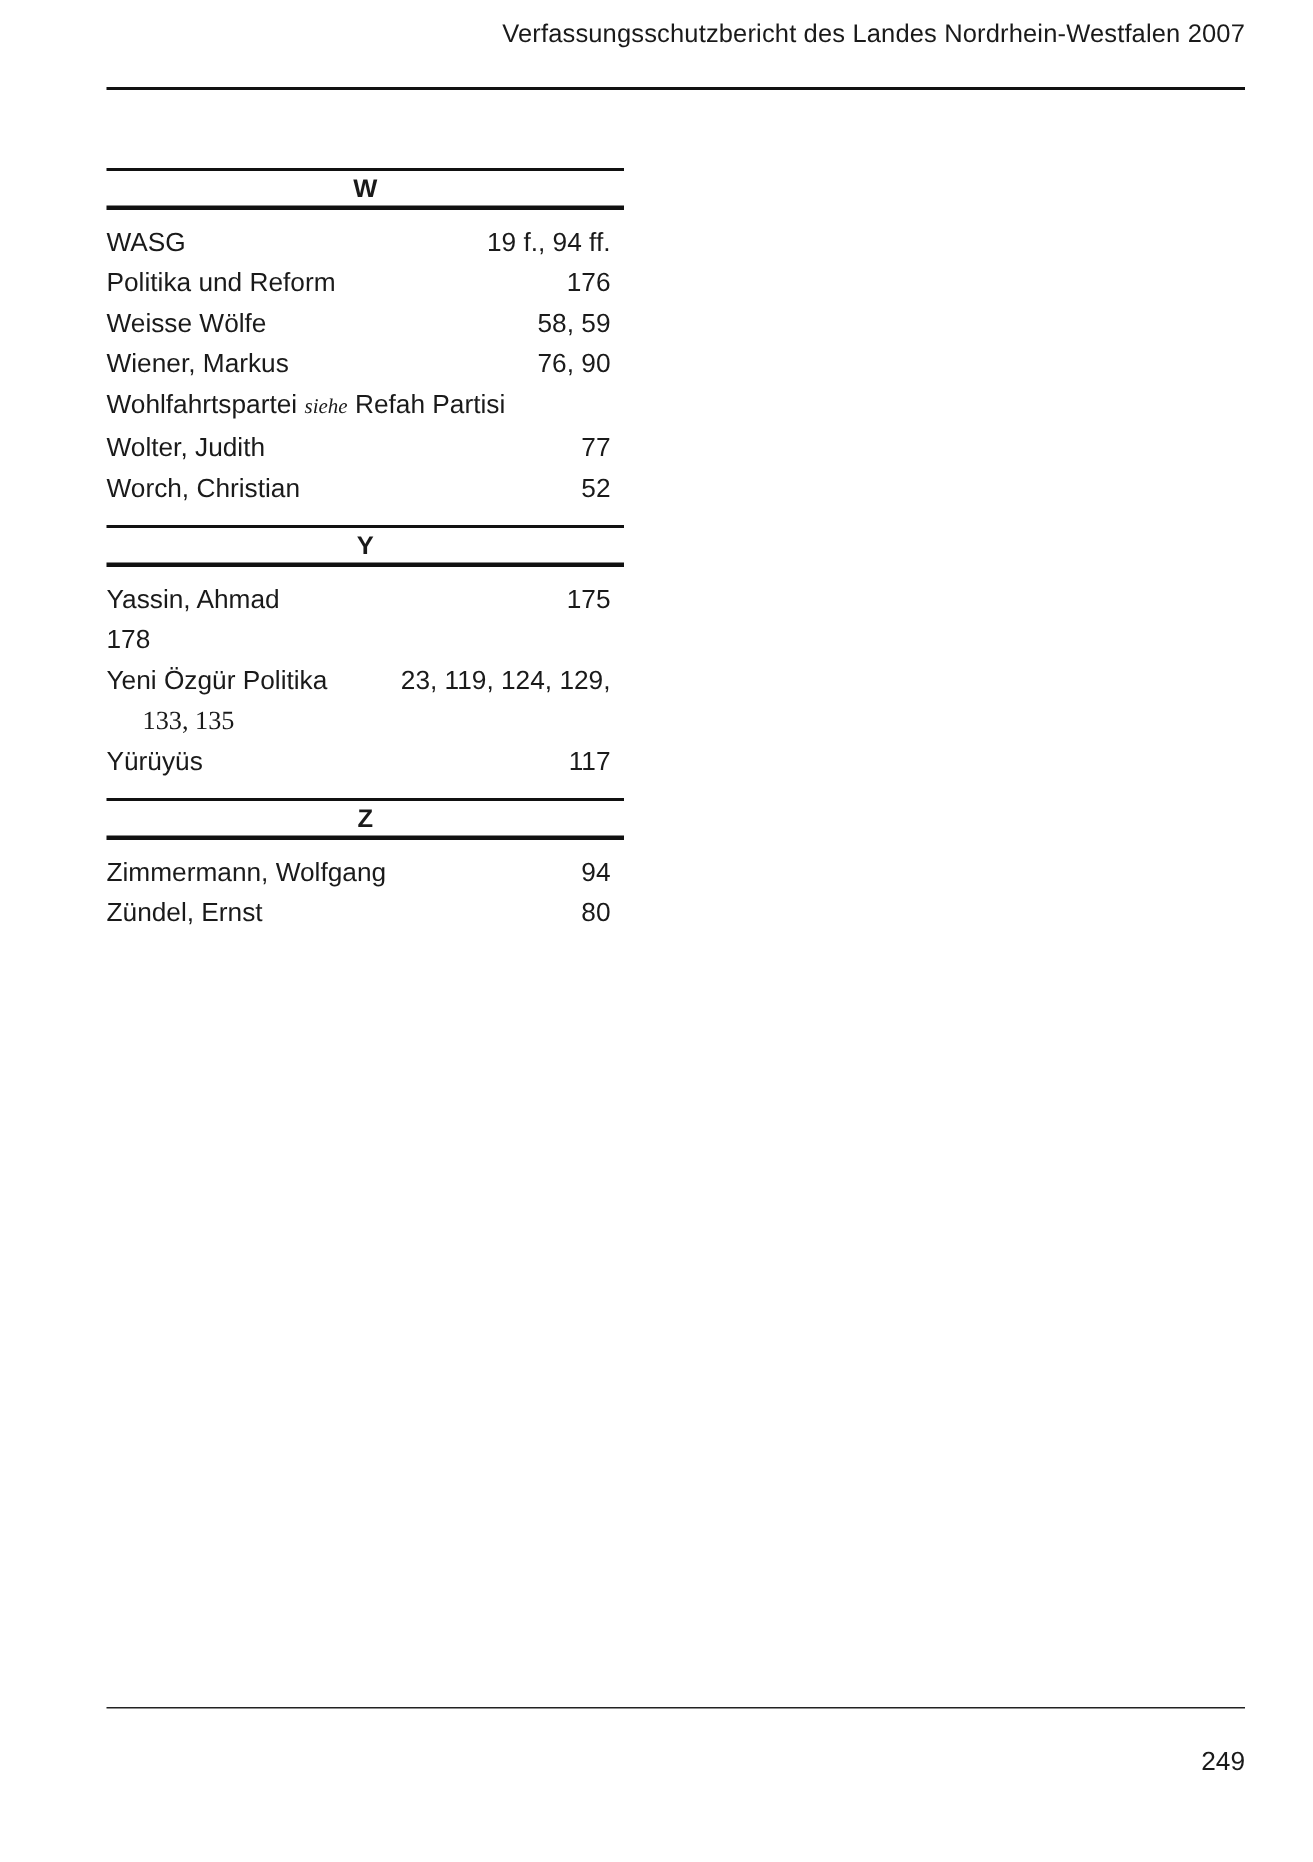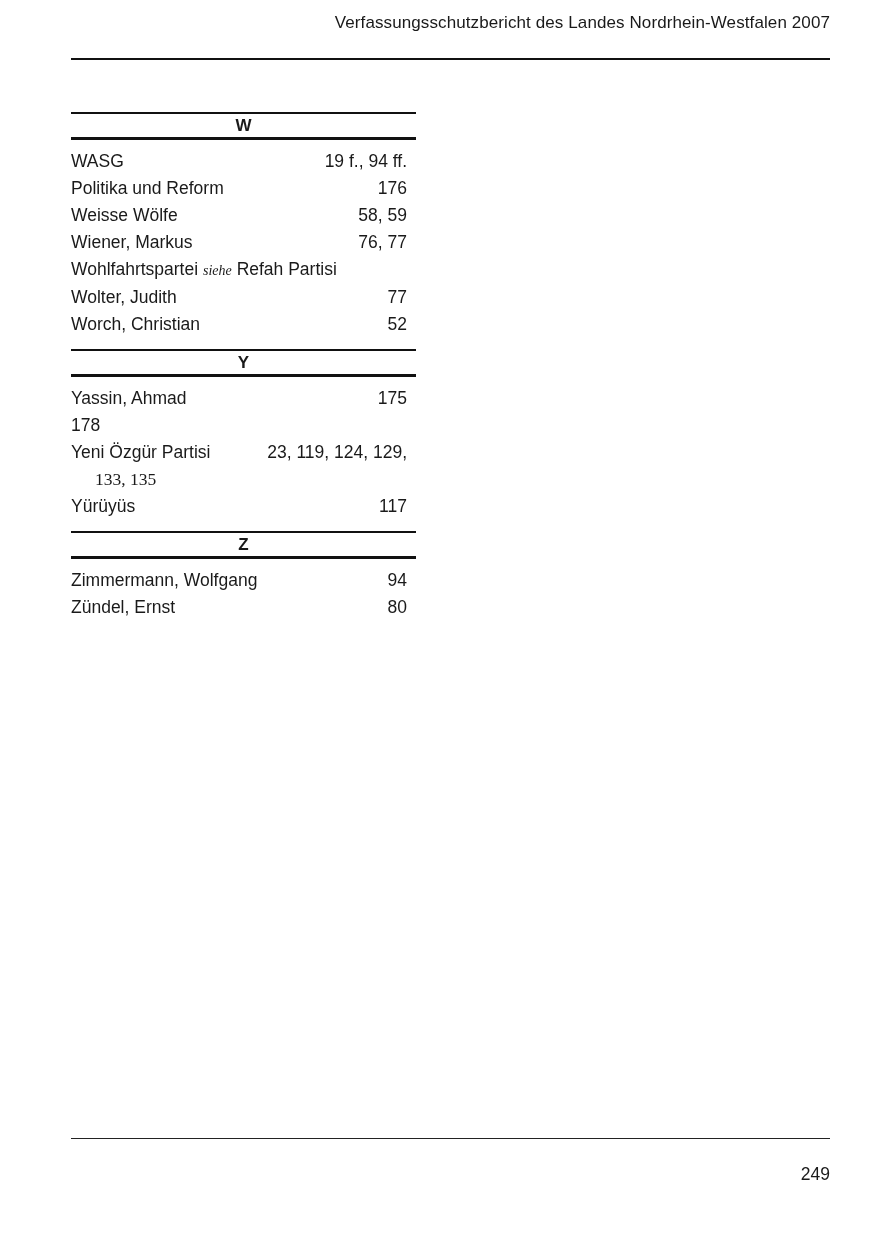--- a/index.html
+++ b/index.html
@@ -58,21 +58,21 @@
       <div class="entry">
         <span>Politika und Reform</span>
         <span class="pages">176</span>
       </div>
       <div class="entry">
         <span>Weisse Wölfe</span>
         <span class="pages">58, 59</span>
       </div>
       <div class="entry">
         <span>Wiener, Markus</span>
-        <span class="pages">76, 77</span>
+        <span class="pages">76, 90</span>
       </div>
       <div class="entry">
         <span>
           <span>Wohlfahrtspartei</span>
           <span class="siehe">siehe</span>
           <span>Refah Partisi</span>
         </span>
       </div>
       <div class="entry">
         <span>Wolter, Judith</span>
@@ -89,21 +89,21 @@
     <div class="letter-head">Y</div>
     <div class="section-body">
       <div class="entry">
         <span>Yassin, Ahmad</span>
         <span class="pages">175</span>
       </div>
       <div class="entry">
         <span class="pages">178</span>
       </div>
       <div class="entry wrap">
-        <span>Yeni Özgür Partisi</span>
+        <span>Yeni Özgür Politika</span>
         <span class="pages">23, 119, 124, 129,</span>
         <span class="cont-line">133, 135</span>
       </div>
       <div class="entry">
         <span>Yürüyüs</span>
         <span class="pages">117</span>
       </div>
     </div>
   </div>
 

